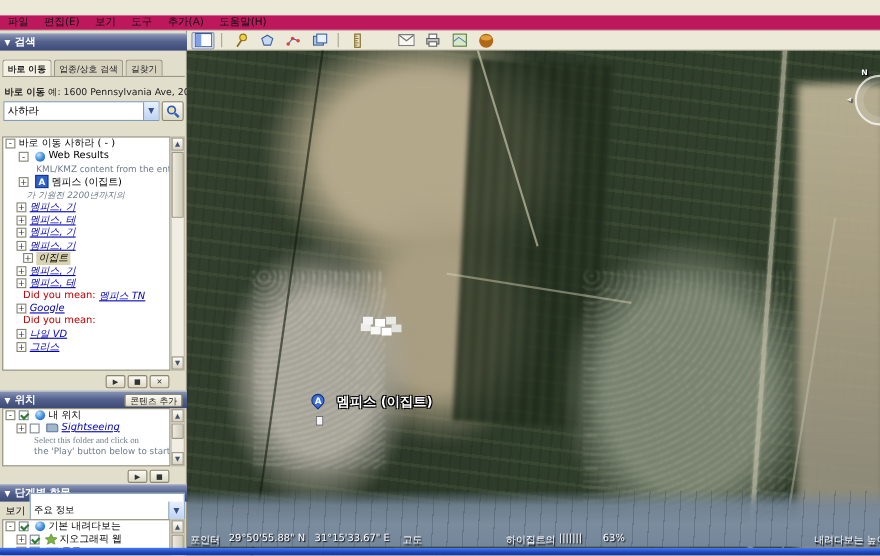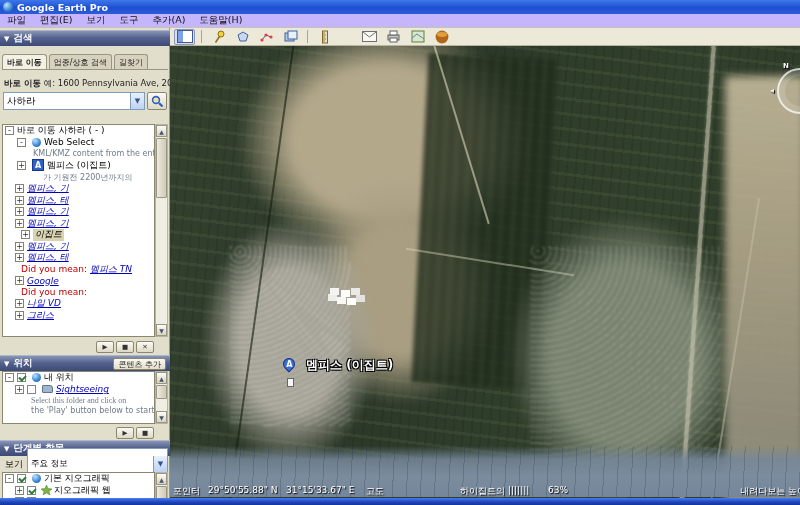--- a/index.html
+++ b/index.html
@@ -8,21 +8,21 @@
   #win { position:relative; width:800px; height:505px; overflow:hidden; }
 
   
   .titlebar { position:absolute; left:0; top:0; width:800px; height:14px;
     background:linear-gradient(180deg,#3D77EB 0%,#1E4FD0 55%,#2B5CD8 100%);
     color:#fff; font-size:9.5px; font-weight:bold; display:flex; align-items:center; gap:4px;
     padding-left:3px; }
   .app-ico { width:10px; height:10px; border-radius:50%;
     background:radial-gradient(circle at 35% 30%, #BFE2FF, #3E8BD8 55%, #174A9A); }
   .menubar { position:absolute; left:0; top:14px; width:800px; height:14px;
-    background:#c4b5fd; border-bottom:1px solid #C6C2B0; display:flex; align-items:flex-end;
+    background:#be185d; border-bottom:1px solid #C6C2B0; display:flex; align-items:flex-end;
     font-size:9.5px; color:#111; }
   .menubar span { padding:0 7px; cursor:default; }
   .bottombar { position:absolute; left:0; bottom:0; width:800px; height:7px; z-index:60;
     background:linear-gradient(180deg,#4A7BEE,#1C44BC 60%,#16339A); }
 
   
   .sidebar { position:absolute; left:0; top:28px; width:170px; bottom:0;
     background:#E2DECC; border-right:1px solid #9A9684; }
   .phead { position:absolute; left:0; width:170px; height:16px;
     background:linear-gradient(180deg,#8995B6,#55628D 45%,#3C4A77);
@@ -164,24 +164,20 @@
 
   .mstatus { position:absolute; left:0; right:0; bottom:8px; height:12px; font-size:9px; color:#fff;
     text-shadow:1px 1px 1px #000; white-space:nowrap; }
   .mstatus span { position:absolute; }
 </style>
 </head>
 <body>
 
 <div id="win">
 
-  <div class="titlebar">
-    <span class="app-ico"></span>
-    <span>Google Earth Pro</span>
-  </div>
 
   <div class="menubar">
     <span>파일</span>
     <span>편집(E)</span>
     <span>보기</span>
     <span>도구</span>
     <span>추가(A)</span>
     <span>도움말(H)</span>
   </div>
 
@@ -218,31 +214,31 @@
     </div>
 
     <div class="treebox">
       <div class="trow">
         <span class="tg">-</span>
         <span>바로 이동 사하라 ( - )</span>
       </div>
       <div class="trow" style="padding-left:12px;">
         <span class="tg">-</span>
         <span class="globe"></span>
-        <span>Web Select</span>
+        <span>Web Results</span>
       </div>
       <div class="trow grey" style="padding-left:30px; height:10px;">
         <span>KML/KMZ content from the entire We</span>
       </div>
       <div class="trow" style="padding-left:12px; height:14px;">
         <span class="tg">+</span>
         <span class="aicon">A</span>
         <span>멤피스 (이집트)</span>
       </div>
-      <div class="trow grey" style="padding-left:40px; height:11px;">
+      <div class="trow grey" style="padding-left:21px; height:11px;font-style:italic;">
         <span>가 기원전 2200년까지의</span>
       </div>
 
       <div class="trow" style="padding-left:10px;">
         <span class="tg">+</span>
         <a class="lnk">멤피스, 기</a>
       </div>
       <div class="trow" style="padding-left:10px;">
         <span class="tg">+</span>
         <a class="lnk">멤피스, 테</a>
@@ -349,21 +345,21 @@
         <span class="cval">주요 정보</span>
         <span class="cbtn">▼</span>
       </div>
     </div>
 
     <div class="layersbox">
       <div class="trow">
         <span class="tg">-</span>
         <span class="chk on"></span>
         <span class="globe"></span>
-        <span>기본 지오그래픽</span>
+        <span>기본 내려다보는</span>
       </div>
       <div class="trow" style="padding-left:10px;">
         <span class="tg">+</span>
         <span class="chk on"></span>
         <svg class="star" width="11" height="10">
           <polygon points="5.5,0 7,3.5 11,4 8,6.5 9,10 5.5,8 2,10 3,6.5 0,4 4,3.5" fill="#7CB342" stroke="#4A7A20" stroke-width="0.5"></polygon>
         </svg>
         <span>지오그래픽 웹</span>
       </div>
       <div class="trow" style="padding-left:10px;">

